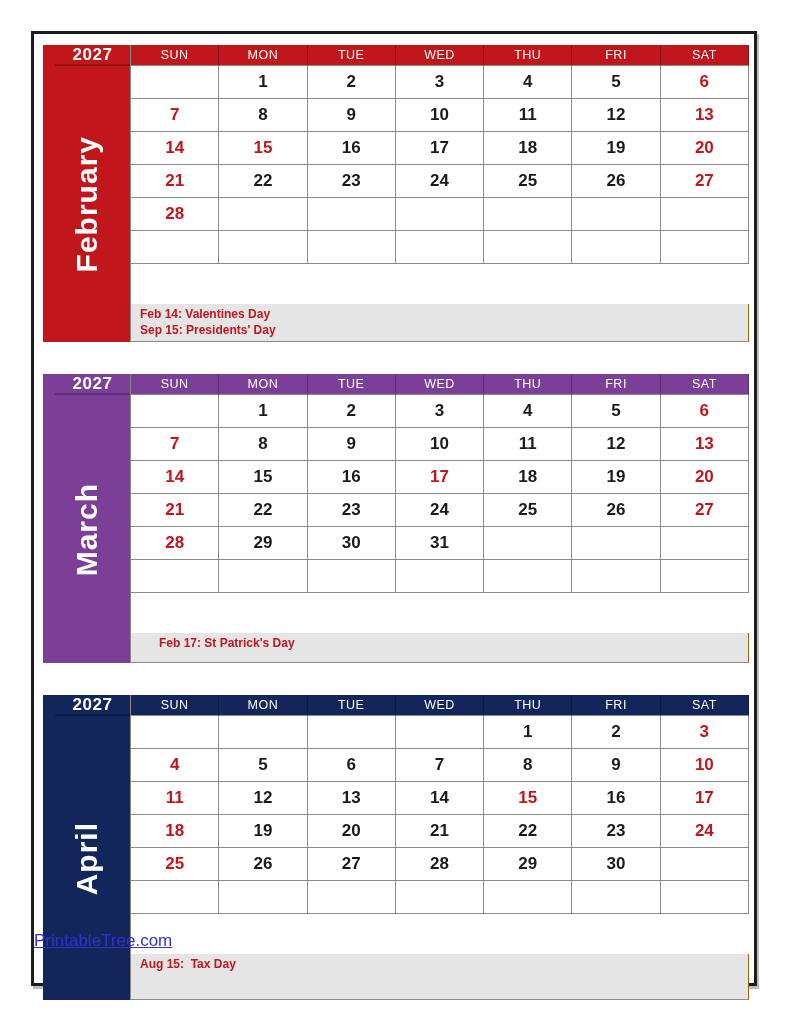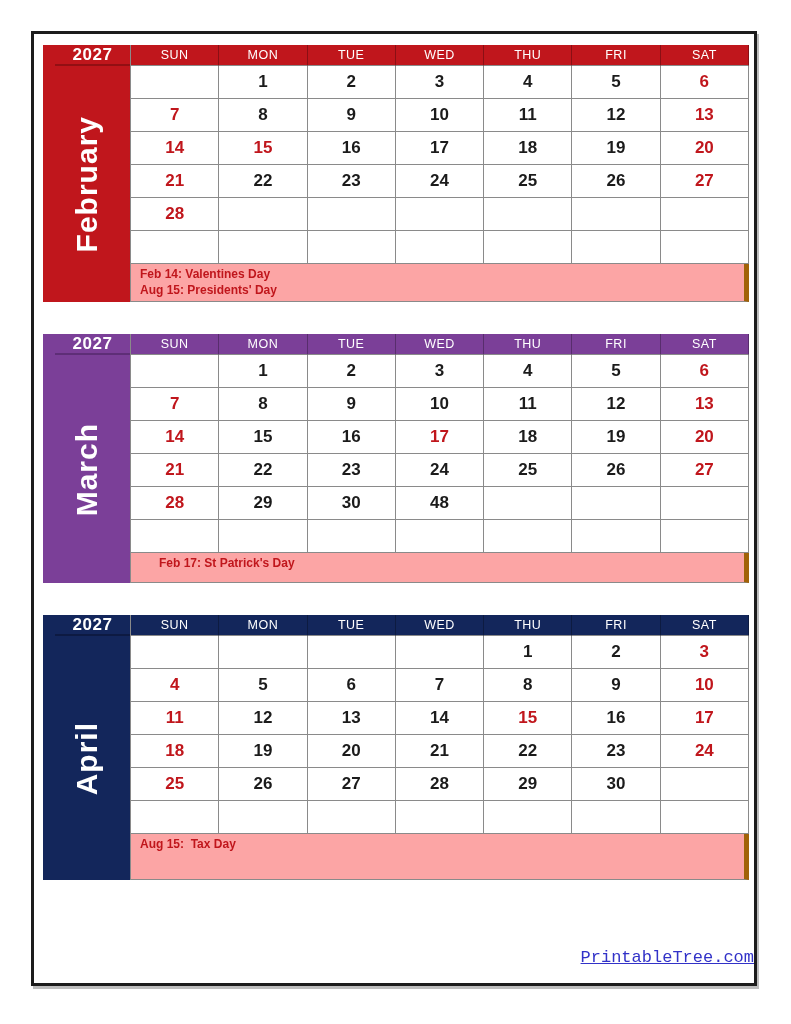--- a/index.html
+++ b/index.html
@@ -84,42 +84,42 @@
     font-weight: bold;
     font-size: 17px;
     display: flex; align-items: center; justify-content: center;
     border-right: 1px solid #8a8a8a;
     border-bottom: 1px solid #8a8a8a;
   }
   .date-cell.red { color: var(--red, #C0161C); }
 
   .holiday {
     grid-column: 1 / -1;
-    border-right: 5px solid #a16207;
+    border-right: 1px solid #a16207;
     border-bottom: 1px solid #8a8a8a;
     padding: 3px 0 3px 9px;
-    background: #fca5a5;
+    background: #e5e5e5;
+    margin-top: 40px;
   }
   .holiday-line {
     color: var(--red, #C0161C);
     font-weight: bold;
     font-size: 12px;
     line-height: 1.3;
     white-space: pre-wrap;
   }
   .month-february .holiday { min-height: 34px; }
   .month-march    .holiday { min-height: 30px; padding-left: 28px; }
   .month-april    .holiday { min-height: 46px; }
 
   
   .footer {
     position: absolute;
-    left: 0; right: 0; bottom: 16px;
-    text-align: right;
-    font-family: Liberation Mono, monospace;
+    left: 0; right: 0; bottom: 32px;
+    text-align: left;
   }
   .footer a {
     color: var(--link, #3232C8);
     font-size: 17px;
     text-decoration: underline;
     font-weight: normal;
   }
 </style>
 </head>
 <body>
@@ -178,21 +178,21 @@
           <div class="date-cell"></div>
           <div class="date-cell"></div>
           <div class="date-cell"></div>
           <div class="date-cell"></div>
           <div class="date-cell"></div>
           <div class="date-cell"></div>
           <div class="date-cell"></div>
           <div class="date-cell"></div>
           <div class="holiday">
             <div class="holiday-line">Feb 14: Valentines Day</div>
-            <div class="holiday-line">Aug 15: Presidents' Day</div>
+            <div class="holiday-line">Sep 15: Presidents' Day</div>
           </div>
         </div>
       </section>
       <section class="month month-march" style="--mc: #7B3F98; --mcd: #5E2E77;">
         <div class="side">
           <div class="year-cell">2027</div>
           <div class="banner">
             <span class="banner-text">March</span>
           </div>
         </div>
@@ -228,21 +228,21 @@
           <div class="date-cell red">21</div>
           <div class="date-cell">22</div>
           <div class="date-cell">23</div>
           <div class="date-cell">24</div>
           <div class="date-cell">25</div>
           <div class="date-cell">26</div>
           <div class="date-cell red">27</div>
           <div class="date-cell red">28</div>
           <div class="date-cell">29</div>
           <div class="date-cell">30</div>
-          <div class="date-cell">48</div>
+          <div class="date-cell">31</div>
           <div class="date-cell"></div>
           <div class="date-cell"></div>
           <div class="date-cell"></div>
           <div class="date-cell"></div>
           <div class="date-cell"></div>
           <div class="date-cell"></div>
           <div class="date-cell"></div>
           <div class="date-cell"></div>
           <div class="date-cell"></div>
           <div class="date-cell"></div>

